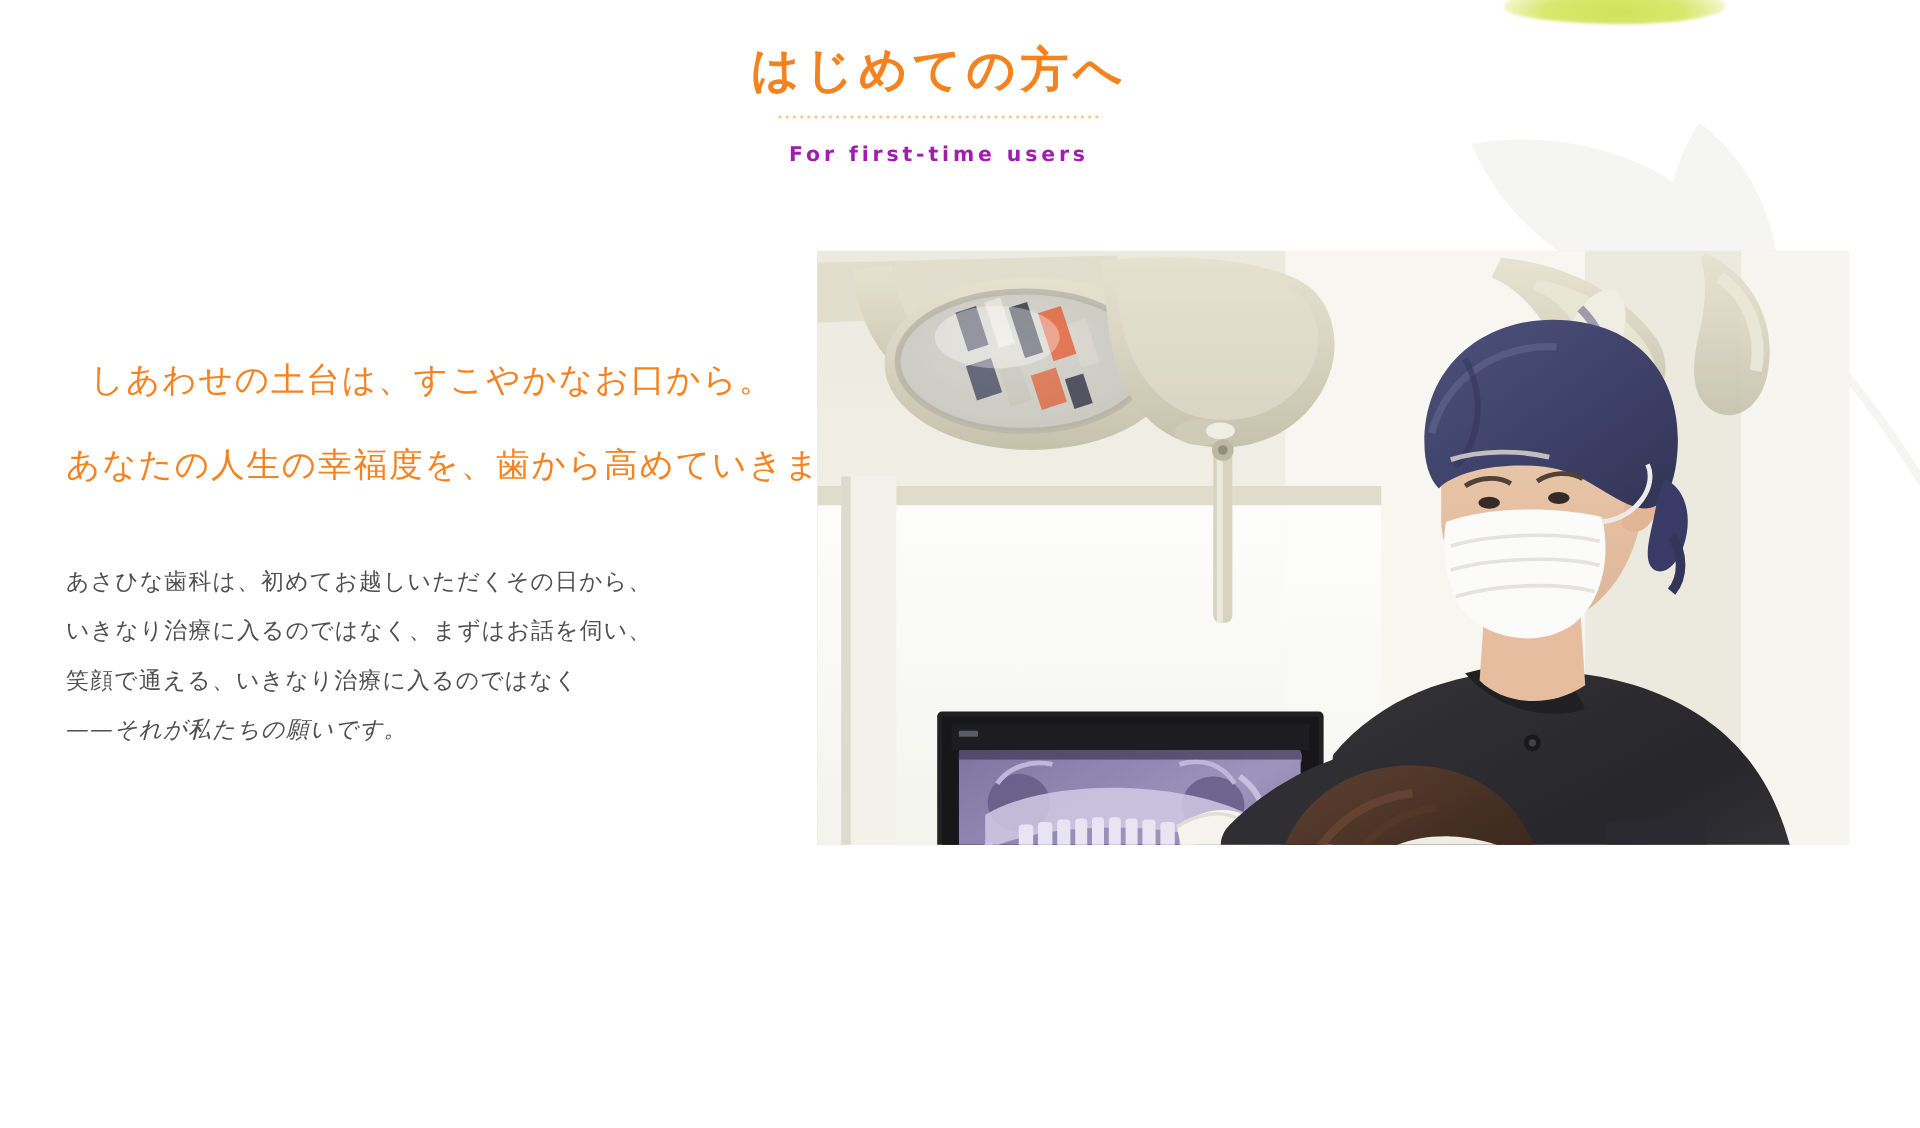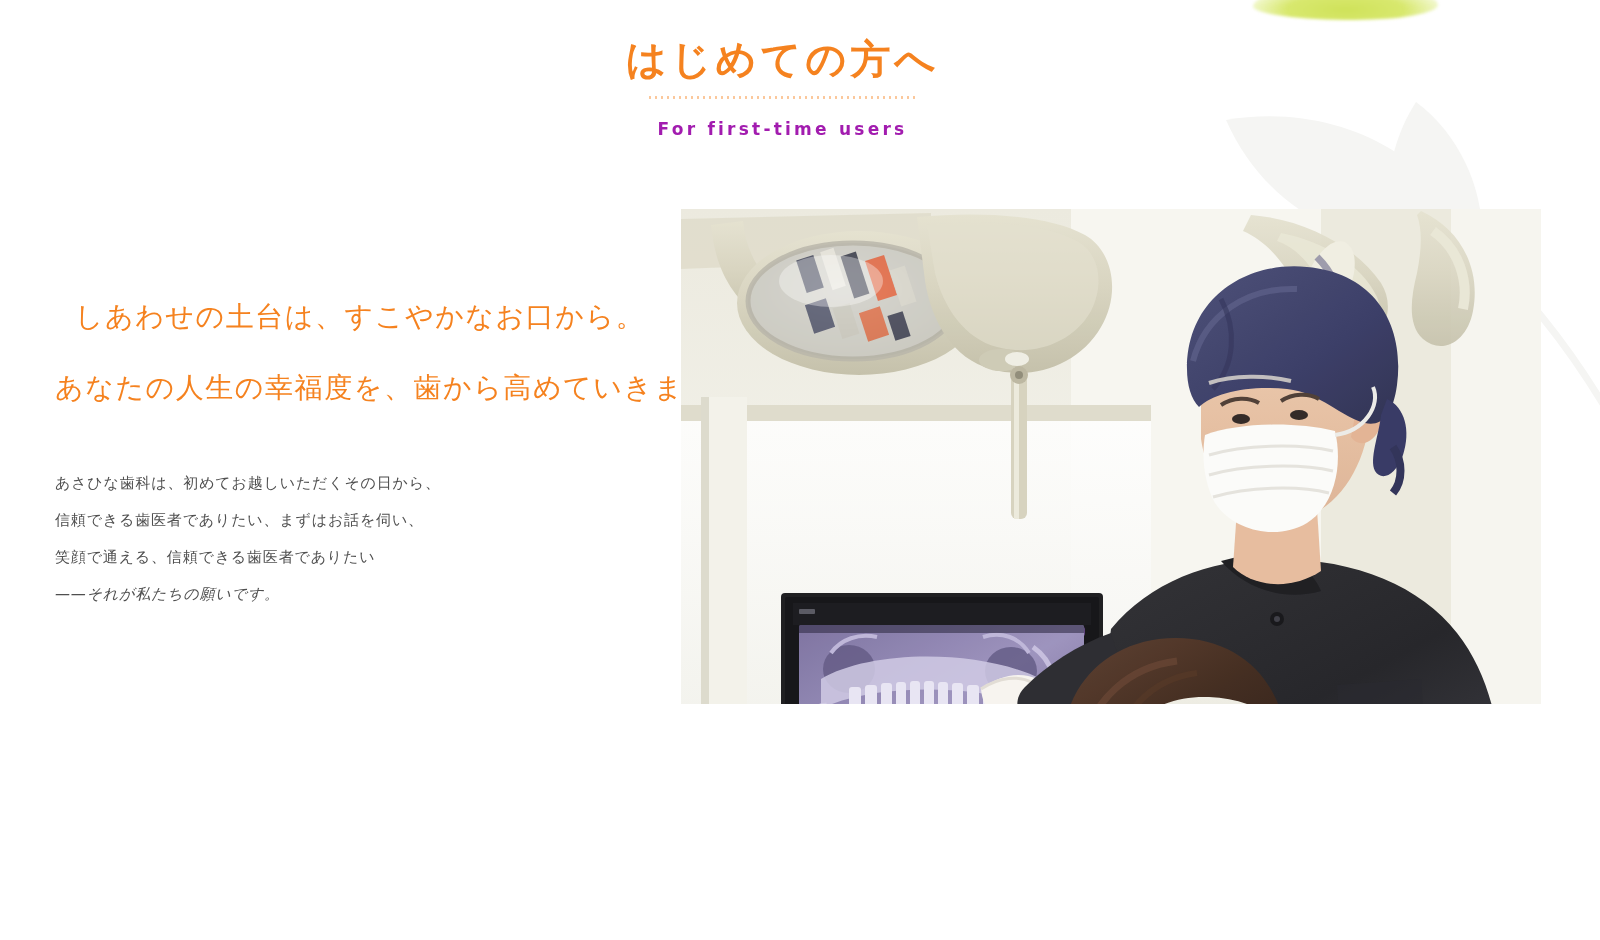--- a/index.html
+++ b/index.html
@@ -106,21 +106,21 @@
     white-space: nowrap;
     text-align: center;
   }
   .lead + .lead { margin-top: 38px; }
 
   .body-copy {
     margin-top: 72px;
   }
   .body-line {
     color: #4f4f4f;
-    font-size: 15px;
+    font-size: 19px;
     line-height: 1.0;
     letter-spacing: 0.055em;
     margin-bottom: 22px;
     font-family: "DejaVu Sans", "Liberation Sans", sans-serif;
     white-space: nowrap;
   }
   .body-line:last-child { margin-bottom: 0; font-style: italic; }
 
   
   .photo {
@@ -157,22 +157,22 @@
     <div class="title-rule"></div>
     <div class="section-subtitle">For first-time users</div>
   </header>
 
   <section class="copy-col">
     <p class="lead">しあわせの土台は、すこやかなお口から。</p>
     <p class="lead">あなたの人生の幸福度を、歯から高めていきます。</p>
 
     <div class="body-copy">
       <p class="body-line">あさひな歯科は、初めてお越しいただくその日から、</p>
-      <p class="body-line">信頼できる歯医者でありたい、まずはお話を伺い、</p>
-      <p class="body-line">笑顔で通える、信頼できる歯医者でありたい</p>
+      <p class="body-line">いきなり治療に入るのではなく、まずはお話を伺い、</p>
+      <p class="body-line">笑顔で通える、いきなり治療に入るのではなく</p>
       <p class="body-line">——それが私たちの願いです。</p>
     </div>
   </section>
 
   <figure class="photo">
     <svg viewBox="0 0 860 559" xmlns="http://www.w3.org/2000/svg" role="img">
       <defs>
         <linearGradient id="wall" x1="0" y1="0" x2="0" y2="1">
           <stop offset="0%" stop-color="#eceade"></stop>
           <stop offset="55%" stop-color="#f2f1e8"></stop>

